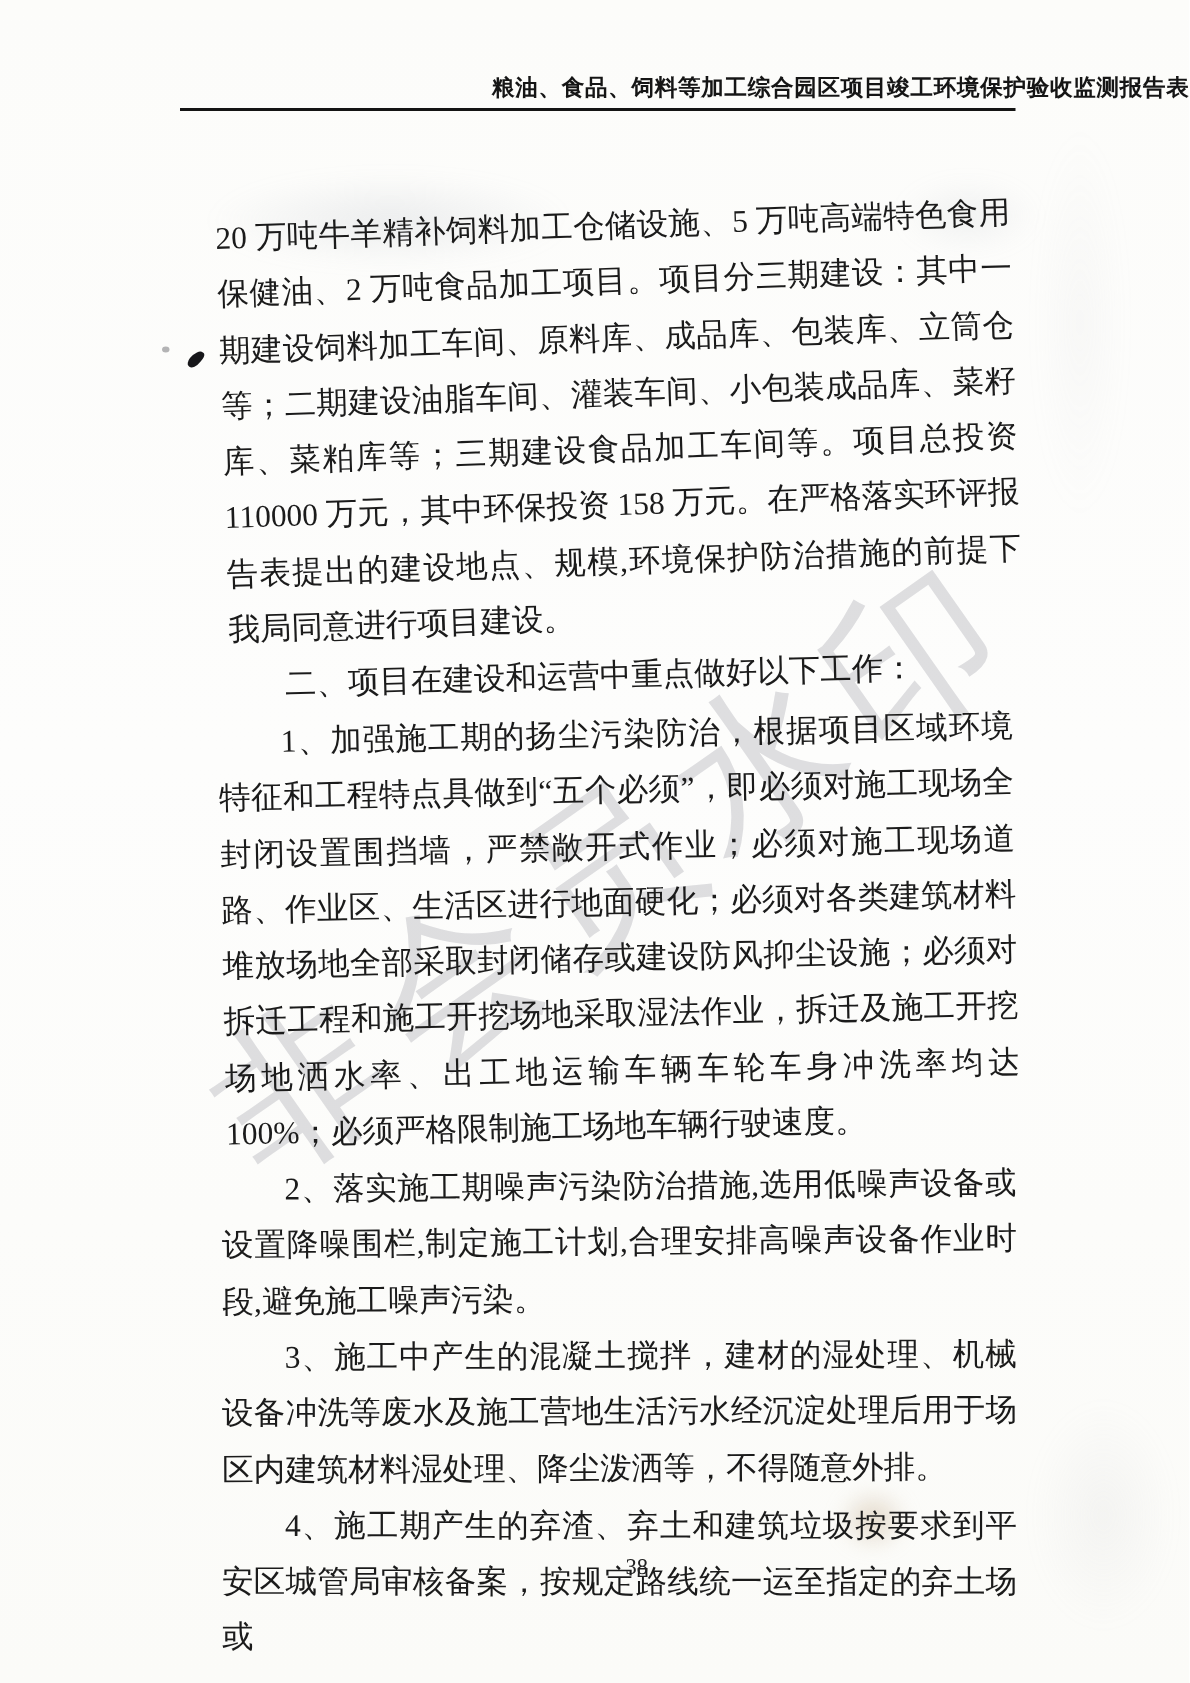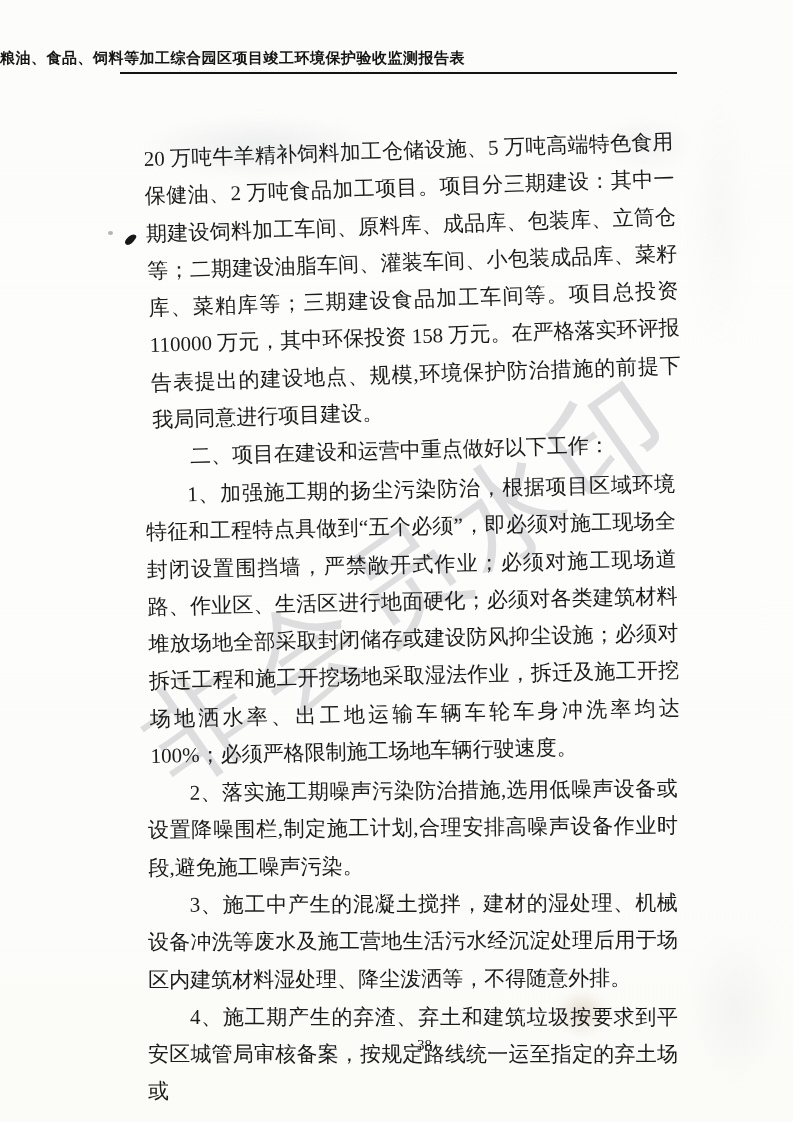--- a/index.html
+++ b/index.html
@@ -6,21 +6,21 @@
   .page {
     position:relative;
     width:793px; height:1122px;
     background:linear-gradient(180deg,#fcfcfa 0%, #fdfdfc 45%, #fbfbf8 100%);
     overflow:hidden;
     font-family:"Liberation Serif","DejaVu Serif",serif;
     color:#1c1c1c;
   }
   .header-title {
     position:absolute; top:49px; left:0; width:100%;
-    text-align:left; font-size:15px; font-weight:bold;
+    text-align:right; font-size:15px; font-weight:bold;
     letter-spacing:0.5px; color:#151515;
   }
   .header-rule {
     position:absolute; top:72px; left:120px; width:557px; height:2px;
     background:#141414;
   }
   .doc-body {
     position:absolute; top:141px; left:148px; width:530px;
     font-size:21px; line-height:37.3px;
     text-align:justify; text-justify:inter-ideograph;

